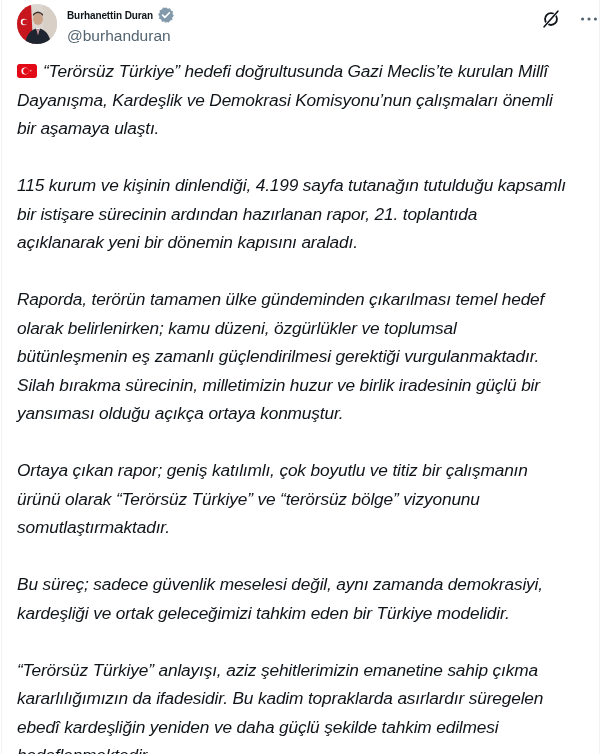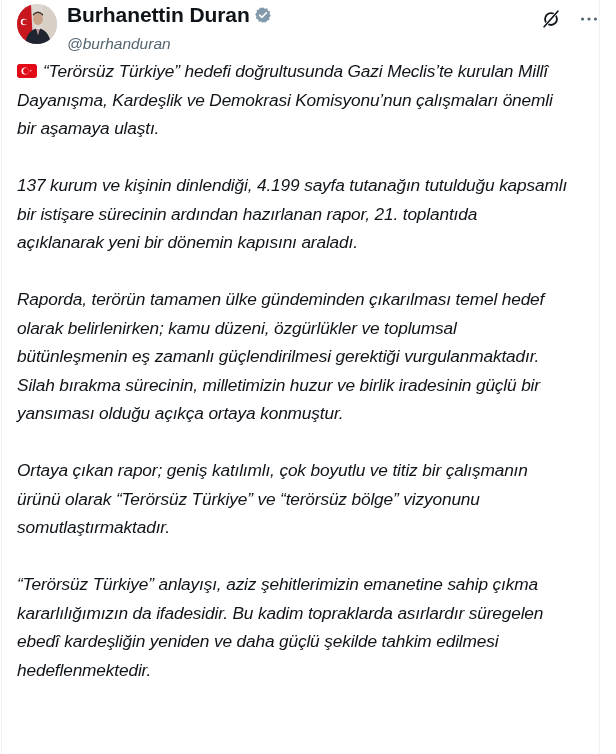--- a/index.html
+++ b/index.html
@@ -48,36 +48,35 @@
     left: 50px;
     top: 1px;
   }
   .name-row {
     display: flex;
     align-items: center;
     height: 20px;
   }
   .display-name {
     font-weight: bold;
-    font-size: 21px;
+    font-size: 10px;
     color: #0f1419;
     letter-spacing: -0.1px;
     text-align: right;
   }
   .verified {
     margin-left: 4px;
     width: 18px;
     height: 18px;
     display: inline-block;
   }
   .handle {
     font-size: 15.5px;
     color: #536471;
-    margin-top: 10px;
-    font-style: italic;
+    margin-top: 2px;
   }
   .actions {
     position: absolute;
     right: 0;
     top: 4px;
     display: flex;
     align-items: center;
     gap: 16px;
   }
   .grok-icon, .more-icon {
@@ -170,29 +169,31 @@
 
 <div class="tweet-body">
   <p class="para"><span class="flag"><svg width="20" height="14" viewBox="0 0 20 14">
           <rect width="20" height="14" rx="2" fill="#e30a17"></rect>
           <circle cx="8" cy="7" r="3.6" fill="#ffffff"></circle>
           <circle cx="9" cy="7" r="2.9" fill="#e30a17"></circle>
           <polygon points="12.2,7 13.9,6.3 13.5,8.1 14.6,6.6 13.6,5.4 14.2,7.5" fill="#ffffff"></polygon>
         </svg></span><span>“Terörsüz Türkiye” hedefi doğrultusunda Gazi Meclis’te kurulan Millî
 Dayanışma, Kardeşlik ve Demokrasi Komisyonu’nun çalışmaları önemli
 bir aşamaya ulaştı.</span></p>
-  <p class="para">137 kurum ve kişinin dinlendiği, 4.199 sayfa tutanağın tutulduğu kapsamlı
+  <p class="para">115 kurum ve kişinin dinlendiği, 4.199 sayfa tutanağın tutulduğu kapsamlı
 bir istişare sürecinin ardından hazırlanan rapor, 21. toplantıda
 açıklanarak yeni bir dönemin kapısını araladı.</p>
   <p class="para">Raporda, terörün tamamen ülke gündeminden çıkarılması temel hedef
 olarak belirlenirken; kamu düzeni, özgürlükler ve toplumsal
 bütünleşmenin eş zamanlı güçlendirilmesi gerektiği vurgulanmaktadır.
 Silah bırakma sürecinin, milletimizin huzur ve birlik iradesinin güçlü bir
 yansıması olduğu açıkça ortaya konmuştur.</p>
   <p class="para">Ortaya çıkan rapor; geniş katılımlı, çok boyutlu ve titiz bir çalışmanın
 ürünü olarak “Terörsüz Türkiye” ve “terörsüz bölge” vizyonunu
 somutlaştırmaktadır.</p>
+  <p class="para">Bu süreç; sadece güvenlik meselesi değil, aynı zamanda demokrasiyi,
+kardeşliği ve ortak geleceğimizi tahkim eden bir Türkiye modelidir.</p>
   <p class="para">“Terörsüz Türkiye” anlayışı, aziz şehitlerimizin emanetine sahip çıkma
 kararlılığımızın da ifadesidir. Bu kadim topraklarda asırlardır süregelen
 ebedî kardeşliğin yeniden ve daha güçlü şekilde tahkim edilmesi
 hedeflenmektedir.</p>
 
 </div>
 
 </body></html>

